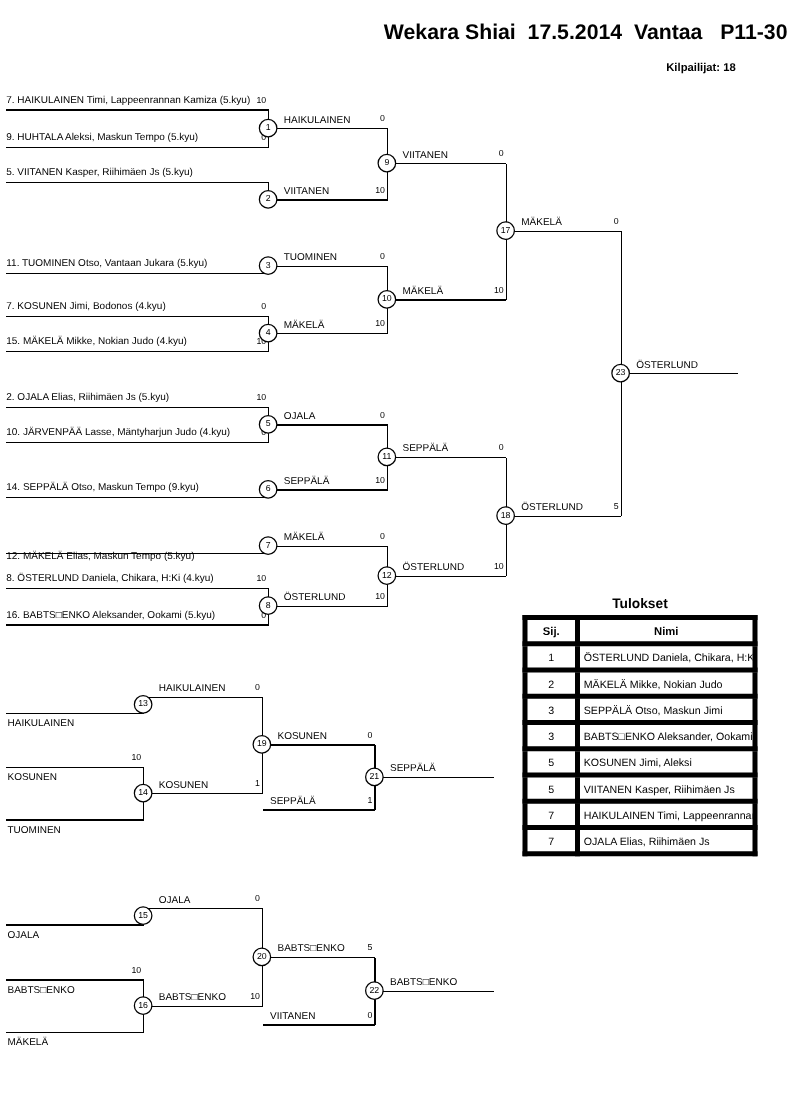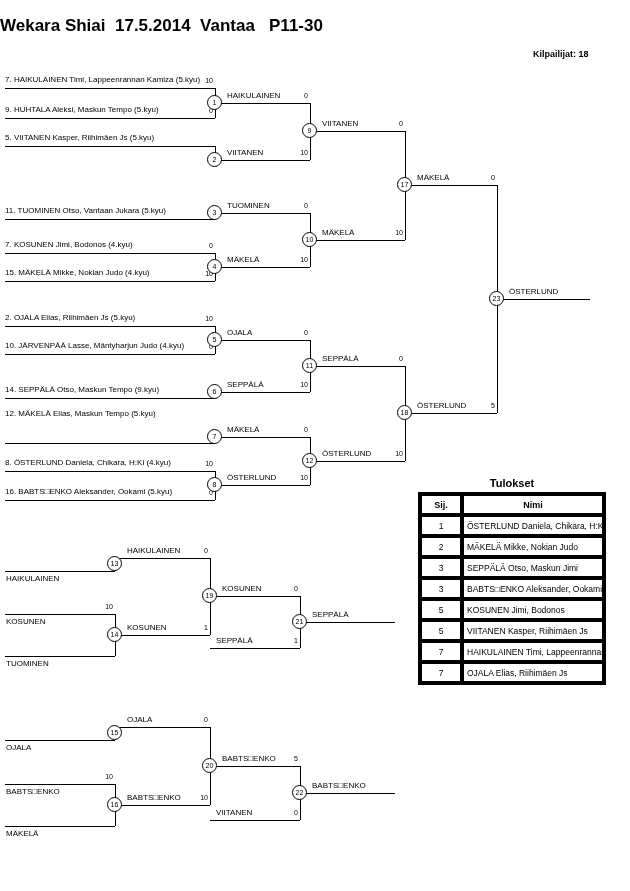--- a/index.html
+++ b/index.html
@@ -1,18 +1,18 @@
 <!DOCTYPE html>
 <html><head>
 <meta charset="utf-8">
 <style>
   html,body { margin:0; padding:0; background:#fff; }
   .page { position:relative; width:630px; height:891px; background:#fff;
           font-family:"Liberation Sans",sans-serif; color:#000; overflow:hidden; }
-  .title { position:absolute; left:0; top:16px; width:630px; text-align:left;
+  .title { position:absolute; left:0; top:16px; width:630px; text-align:right;
            font-weight:bold; font-size:17px; white-space:pre; }
   .comp { position:absolute; left:533px; top:49px; font-size:9px; font-weight:bold; }
   svg.lines { position:absolute; left:0; top:0; }
   .t { position:absolute; font-size:8px; line-height:9px; white-space:nowrap; }
   .s { position:absolute; font-size:7px; line-height:8px; width:22px; text-align:right; white-space:nowrap; }
   .c { position:absolute; width:13px; height:13px; border:1px solid #000; border-radius:50%;
        background:#fff; font-size:7px; line-height:13px; text-align:center; }
   .results { position:absolute; left:418px; top:477px; width:188px; }
   .rtitle { text-align:center; font-weight:bold; font-size:11px; margin:0 0 3px 0; }
   table.rt { width:100%; border-collapse:collapse; table-layout:fixed; border:2px solid #000; }
@@ -36,21 +36,21 @@
 
   <div class="t" style="left:5px;top:75px">7. HAIKULAINEN Timi, Lappeenrannan Kamiza (5.kyu)</div>
   <div class="t" style="left:5px;top:105px">9. HUHTALA Aleksi, Maskun Tempo (5.kyu)</div>
   <div class="t" style="left:5px;top:133px">5. VIITANEN Kasper, Riihimäen Js (5.kyu)</div>
   <div class="t" style="left:5px;top:206px">11. TUOMINEN Otso, Vantaan Jukara (5.kyu)</div>
   <div class="t" style="left:5px;top:240px">7. KOSUNEN Jimi, Bodonos (4.kyu)</div>
   <div class="t" style="left:5px;top:268px">15. MÄKELÄ Mikke, Nokian Judo (4.kyu)</div>
   <div class="t" style="left:5px;top:313px">2. OJALA Elias, Riihimäen Js (5.kyu)</div>
   <div class="t" style="left:5px;top:341px">10. JÄRVENPÄÄ Lasse, Mäntyharjun Judo (4.kyu)</div>
   <div class="t" style="left:5px;top:385px">14. SEPPÄLÄ Otso, Maskun Tempo (9.kyu)</div>
-  <div class="t" style="left:5px;top:409px">12. MÄKELÄ Elias, Maskun Tempo (5.kyu)</div>
+  <div class="t" style="left:5px;top:440px">12. MÄKELÄ Elias, Maskun Tempo (5.kyu)</div>
   <div class="t" style="left:5px;top:458px">8. ÖSTERLUND Daniela, Chikara, H:Ki (4.kyu)</div>
   <div class="t" style="left:5px;top:487px">16. BABTS□ENKO Aleksander, Ookami (5.kyu)</div>
 
   <div class="t" style="left:6px;top:574px">HAIKULAINEN</div>
   <div class="t" style="left:6px;top:617px">KOSUNEN</div>
   <div class="t" style="left:6px;top:659px">TUOMINEN</div>
   <div class="t" style="left:6px;top:743px">OJALA</div>
   <div class="t" style="left:6px;top:787px">BABTS□ENKO</div>
   <div class="t" style="left:6px;top:829px">MÄKELÄ</div>
 
@@ -159,21 +159,21 @@
         <tr>
           <td class="sij">3</td>
           <td>SEPPÄLÄ Otso, Maskun Jimi</td>
         </tr>
         <tr>
           <td class="sij">3</td>
           <td>BABTS□ENKO Aleksander, Ookami</td>
         </tr>
         <tr>
           <td class="sij">5</td>
-          <td>KOSUNEN Jimi, Bodonos</td>
+          <td>KOSUNEN Jimi, Aleksi</td>
         </tr>
         <tr>
           <td class="sij">5</td>
           <td>VIITANEN Kasper, Riihimäen Js</td>
         </tr>
         <tr>
           <td class="sij">7</td>
           <td>HAIKULAINEN Timi, Lappeenrannan Kamiza</td>
         </tr>
         <tr>

